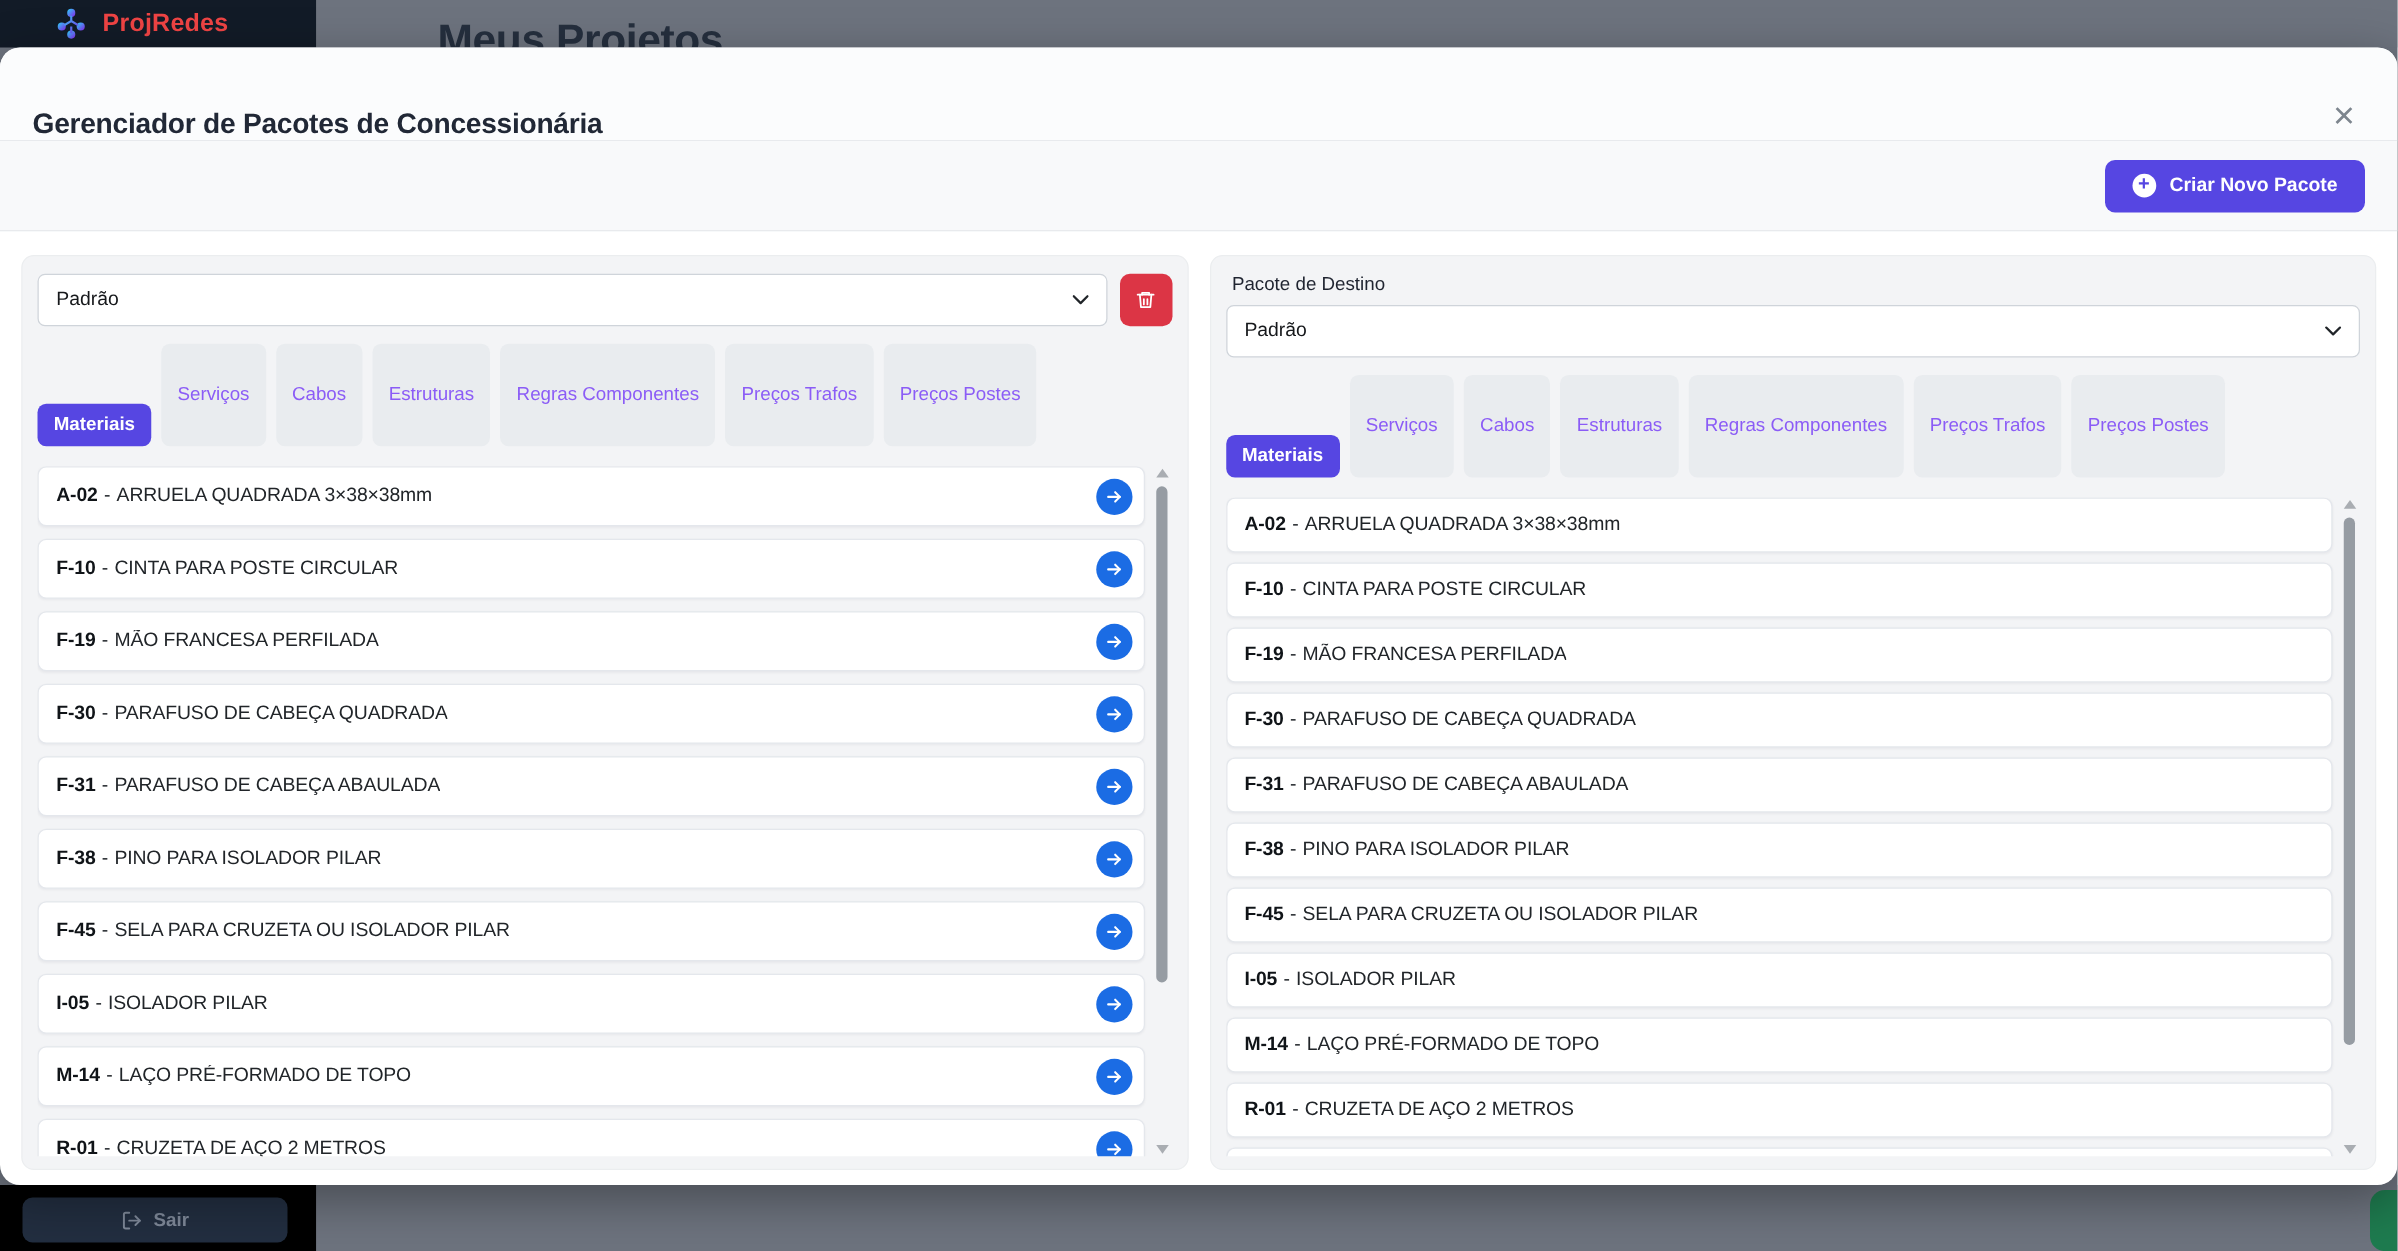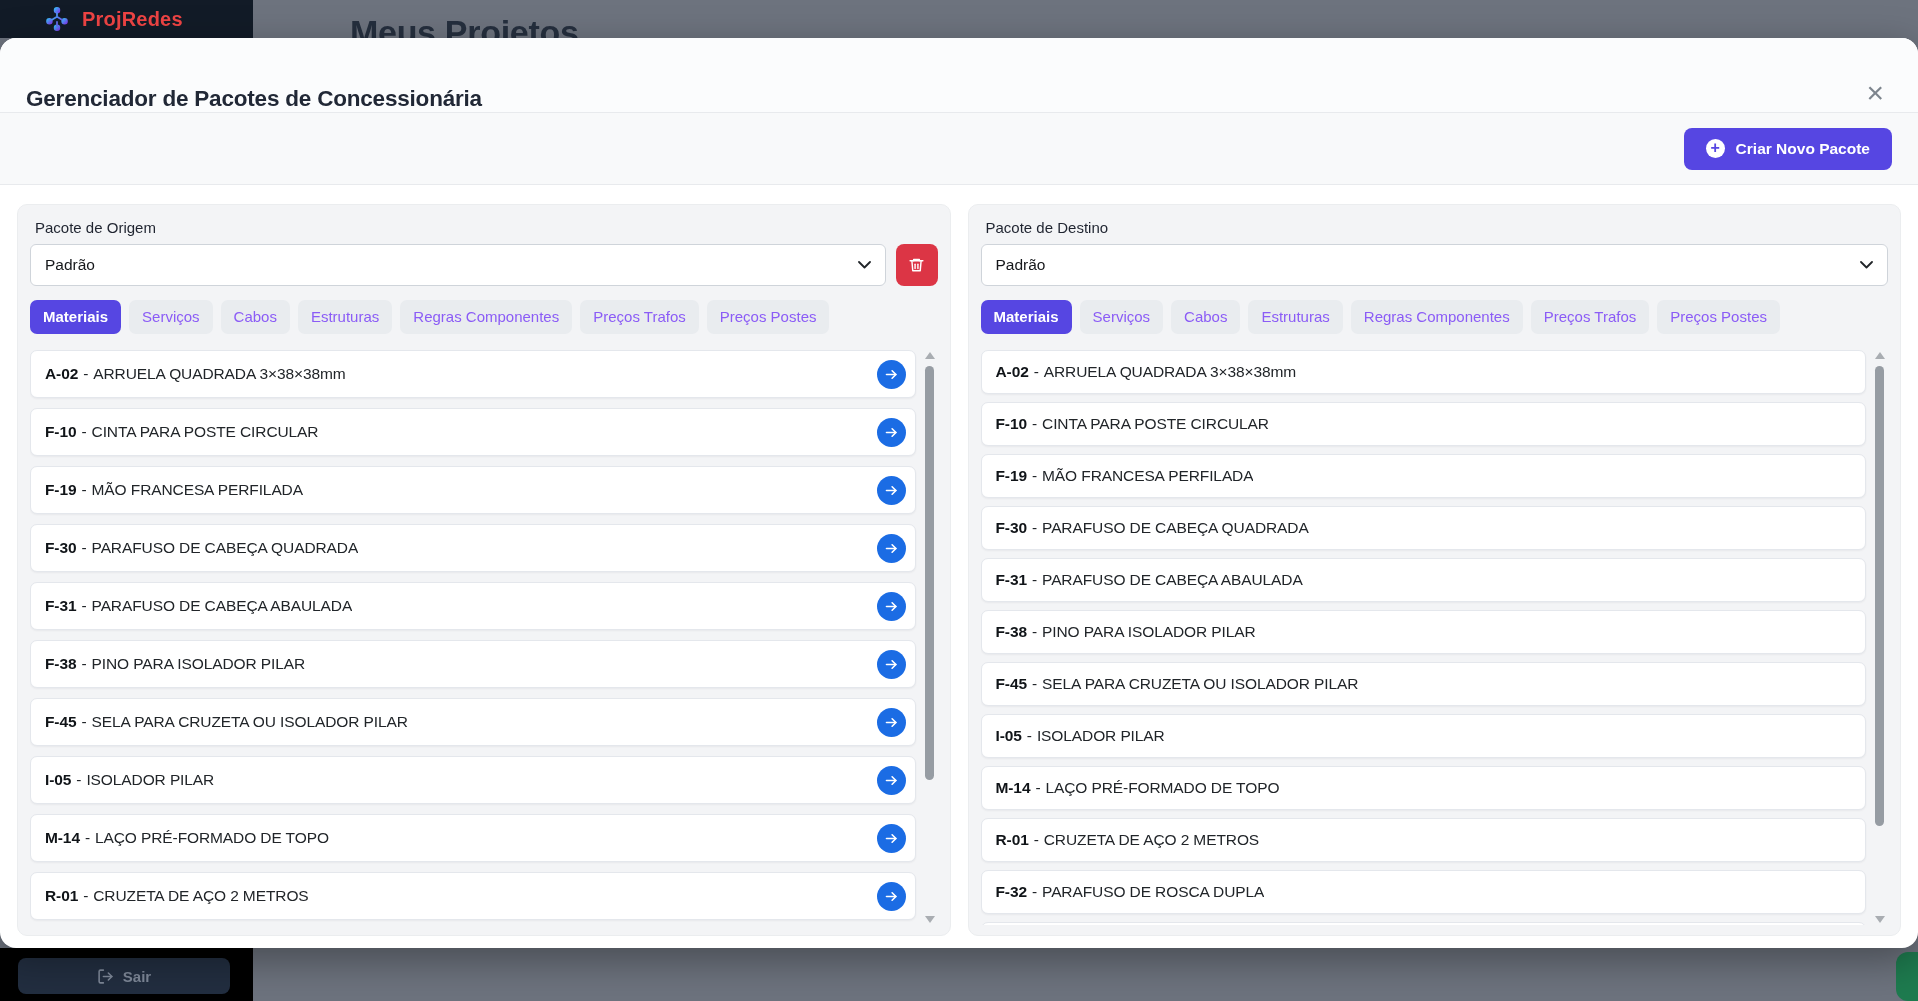--- a/index.html
+++ b/index.html
@@ -102,21 +102,21 @@
     width:42px; height:42px; background:#dc3545; border:none; border-radius:8px;
     display:flex; align-items:center; justify-content:center; cursor:pointer; flex-shrink:0;
   }
 
   .tabs { display:flex; gap:8px; margin-bottom:16px; }
   .tab {
     background:#e9ecef; color:#8b5cf6; border:none; border-radius:7px;
     padding:8px 13px; font-size:15px; cursor:pointer; white-space:nowrap;
     font-family:inherit; line-height:1.2;
   }
-  .tab.active { background:#5646e2; color:#fff; font-weight:700; }
+  .tab.active { background:#5646e2; color:#fff; font-weight:700;margin-top:48px; }
 
   .item-list {
     flex:1; position:relative; min-height:0; overflow:hidden;
     display:flex; flex-direction:column; gap:10px; padding-right:22px;
   }
   .item-list.dest { gap:8px; }
   .mat-row {
     background:#fff; border:1px solid #e4e7ec; border-radius:7px;
     box-shadow:0 1px 2px rgba(16,24,40,.05);
     min-height:48px; max-height:48px;
@@ -199,21 +199,20 @@
   <div class="modal-toolbar">
     <button class="create-btn">
       <span class="plus-circle">+</span>
       <span>Criar Novo Pacote</span>
     </button>
   </div>
 
   <div class="modal-body">
 
     <section class="panel">
-      <div class="panel-label">Pacote de Origem</div>
       <div class="select-row">
         <div class="pkg-select">
           <span>Padrão</span>
           <svg class="icon-svg" width="13" height="8" viewBox="0 0 13 8" fill="none" stroke="#212529" stroke-width="1.8" stroke-linecap="round" stroke-linejoin="round">
               <path d="M1 1l5.5 5.5L12 1"></path>
             </svg>
         </div>
         <button class="trash-btn">
           <svg class="icon-svg" width="17" height="18" viewBox="0 0 24 24" fill="none" stroke="#ffffff" stroke-width="2" stroke-linecap="round" stroke-linejoin="round">
             <path d="M3 6h18"></path>

